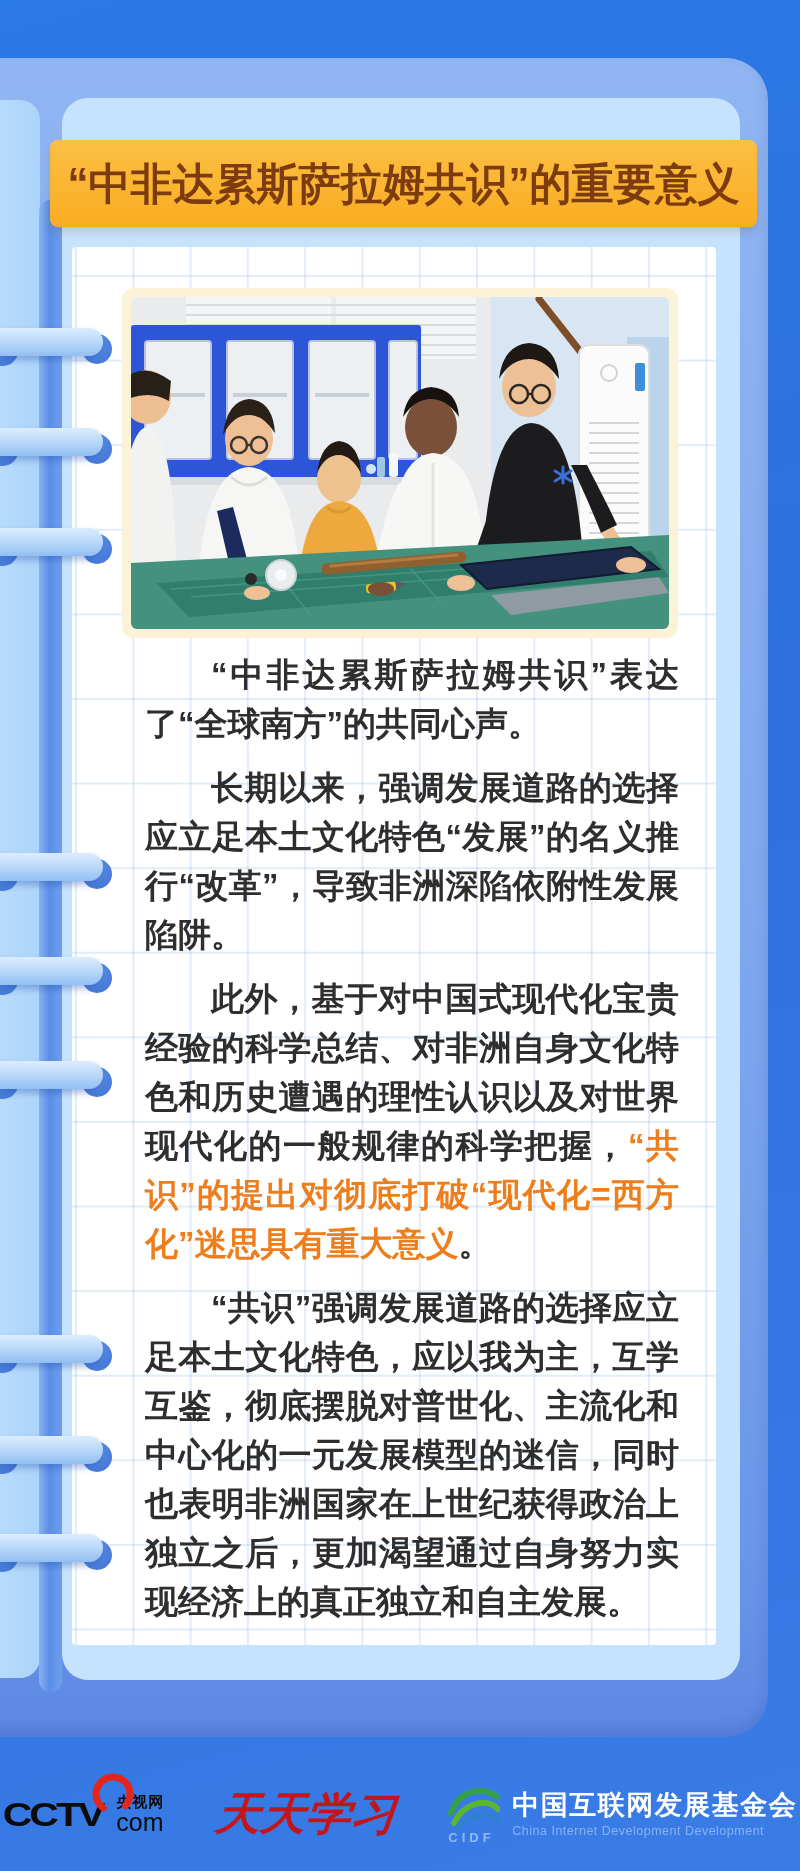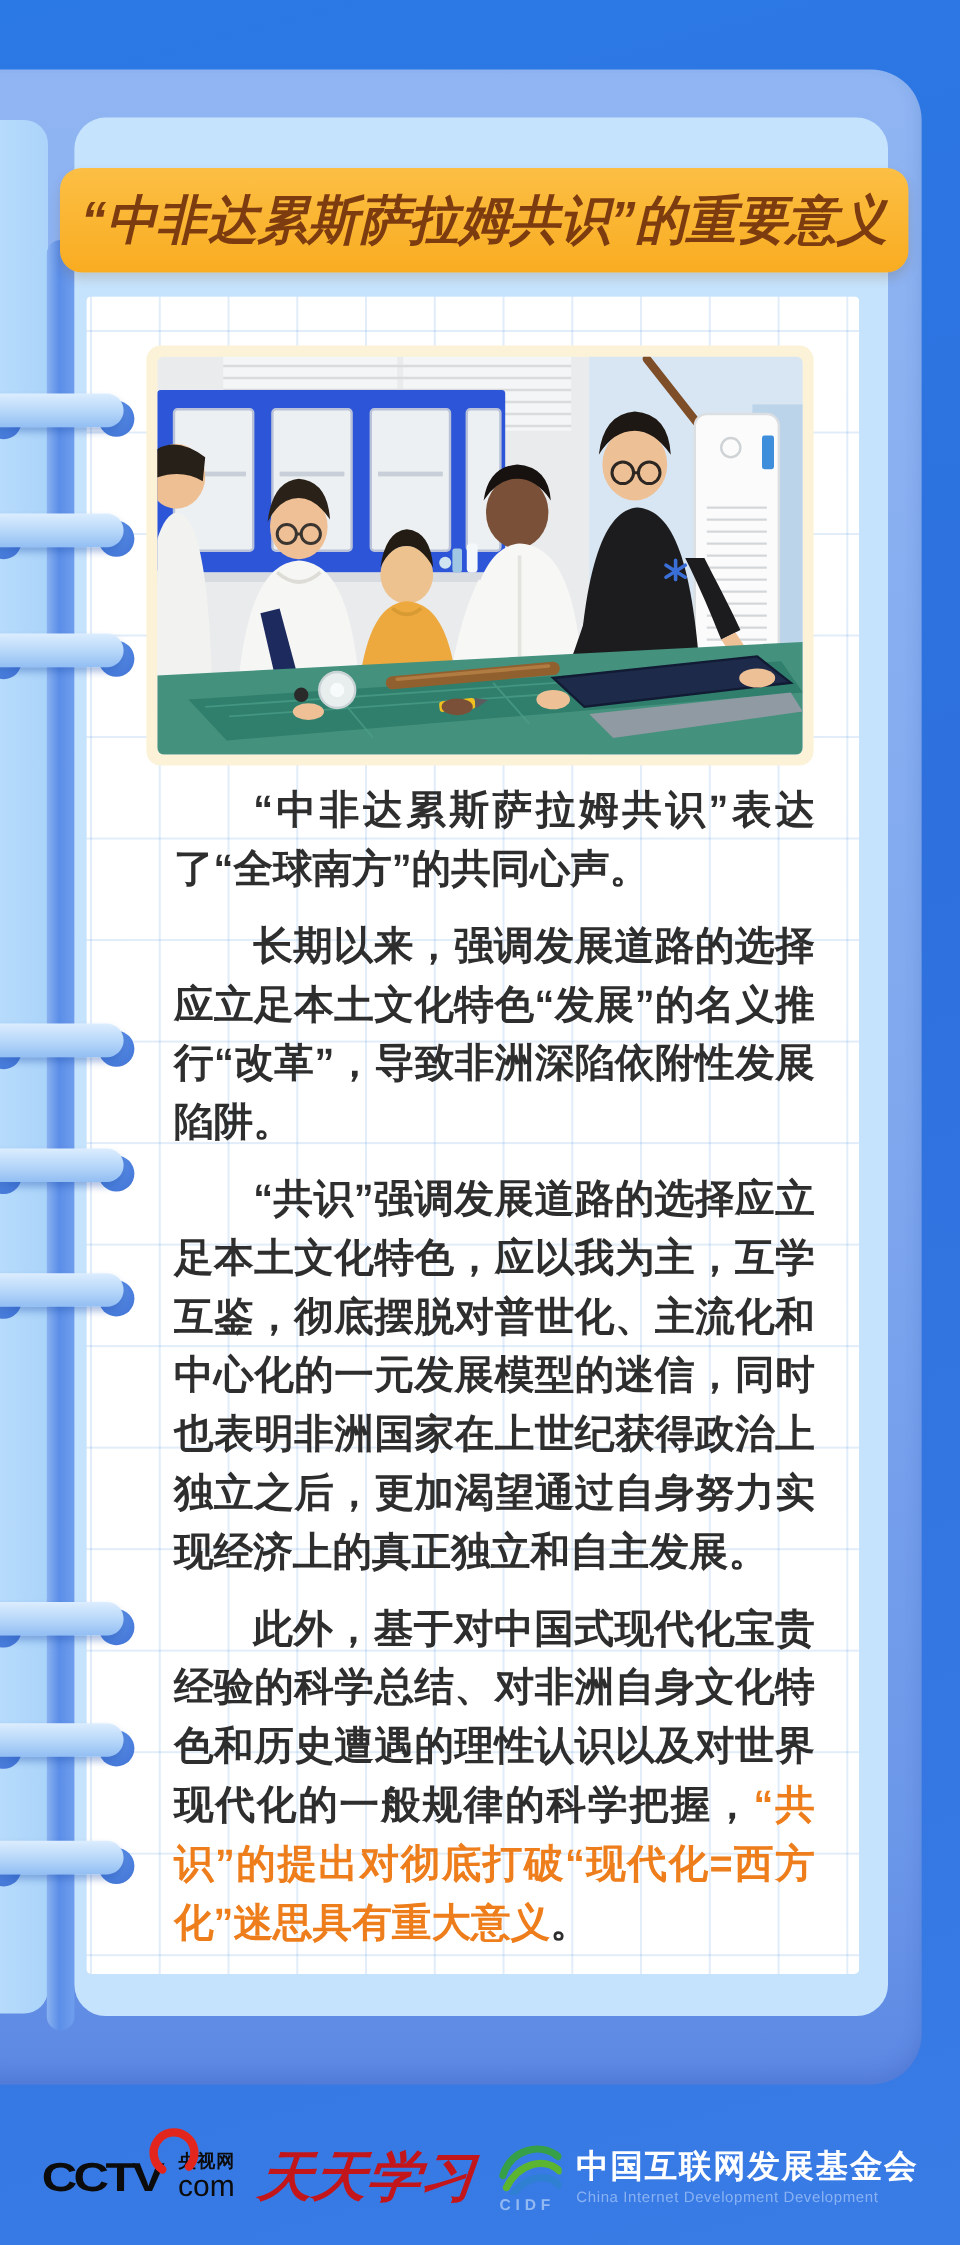--- a/index.html
+++ b/index.html
@@ -44,25 +44,24 @@
   .ring{position:absolute;left:-14px;width:128px;height:34px;}
   .ring .cap{position:absolute;width:30px;height:30px;border-radius:50%;
     background:radial-gradient(circle at 35% 30%,#6fa0ec,#4c80de 60%,#3f6fd0);}
   .ring .cap-r{left:96px;top:6px;}
   .ring .cap-l{left:2px;top:8px;}
   .ring .pill{position:absolute;left:0;top:0;width:117px;height:28px;border-radius:14px;
     background:linear-gradient(180deg,#dcedfe 0%,#b5d6f9 55%,#92bef3 100%);
     box-shadow:0 4px 6px rgba(25,75,170,.35);}
   
   .banner{
-    position:absolute;left:50px;top:140px;width:707px;height:87px;border-radius:18px;
+    position:absolute;left:50px;top:140px;width:707px;height:87px;border-radius:8px;
     background:linear-gradient(180deg,#fcbf44 0%,#f9ac21 100%);
     display:flex;align-items:center;justify-content:center;
     box-shadow:0 5px 9px rgba(110,60,0,.16);
-    font-style:italic;
   }
   .banner span{
     font-size:42px;font-weight:900;color:var(--banner-text,#7d3c10);
     letter-spacing:0;white-space:nowrap;transform:scaleY(1.04);
   }
   
   .photo-frame{
     position:absolute;left:122px;top:288px;width:556px;height:350px;border-radius:12px;
     background:#fbf2d8;padding:9px;
   }
@@ -71,21 +70,21 @@
   .article{
     position:absolute;left:145px;top:650px;width:534px;
     font-size:33px;line-height:49px;font-weight:600;color:var(--body-text,#2e2e2e);
     text-align:justify;
   }
   .article p{margin:0 0 15px 0;text-indent:2em;}
   .article .hl{color:var(--highlight-text,#ee7d1b);font-weight:700;}
   
   .footer{
     position:absolute;left:0;top:1779px;width:800px;height:70px;
-    display:flex;align-items:center;justify-content:center;gap:20px;
+    display:flex;align-items:center;justify-content:center;gap:52px;
   }
   .cctv{position:relative;display:flex;align-items:center;height:56px;}
   .cctv-word{
     font-size:41px;font-weight:900;letter-spacing:-3px;color:#0c0c0c;
     transform:scaleY(.82);line-height:1;
   }
   .cctv .swoosh{position:absolute;left:84px;top:-16px;}
   .cctv-stack{display:flex;flex-direction:column;margin-left:14px;line-height:1;}
   .cctv-stack .cn{font-size:15px;font-weight:700;color:#0c0c0c;letter-spacing:1px;}
   .cctv-stack .com{font-size:25px;font-weight:400;color:#0c0c0c;letter-spacing:0;margin-top:1px;}
@@ -285,22 +284,22 @@
         <ellipse cx="250" cy="292" rx="13" ry="7" fill="#7a5138"></ellipse>
         <ellipse cx="330" cy="286" rx="14" ry="8" fill="#eec096"></ellipse>
         <ellipse cx="500" cy="268" rx="15" ry="8" fill="#eec096"></ellipse>
       </svg>
     </div>
   </div>
 
   <div class="article">
     <p>“中非达累斯萨拉姆共识”表达了“全球南方”的共同心声。</p>
     <p>长期以来，强调发展道路的选择应立足本土文化特色“发展”的名义推行“改革”，导致非洲深陷依附性发展陷阱。</p>
+    <p><span>此外，基于对中国式现代化宝贵经验的科学总结、对非洲自身文化特色和历史遭遇的理性认识以及对世界现代化的一般规律的科学把握，</span><span class="hl">“共识”的提出对彻底打破“现代化=西方化”迷思具有重大意义</span><span>。</span></p>
     <p>“共识”强调发展道路的选择应立足本土文化特色，应以我为主，互学互鉴，彻底摆脱对普世化、主流化和中心化的一元发展模型的迷信，同时也表明非洲国家在上世纪获得政治上独立之后，更加渴望通过自身努力实现经济上的真正独立和自主发展。</p>
-    <p><span>此外，基于对中国式现代化宝贵经验的科学总结、对非洲自身文化特色和历史遭遇的理性认识以及对世界现代化的一般规律的科学把握，</span><span class="hl">“共识”的提出对彻底打破“现代化=西方化”迷思具有重大意义</span><span>。</span></p>
   </div>
 
   <div class="footer">
     <div class="cctv">
       <span class="cctv-word">CCTV</span>
       <svg class="swoosh" width="52" height="52" viewBox="0 0 52 52">
         <circle cx="26" cy="24" r="17" fill="none" stroke="#e3261d" stroke-width="7" stroke-linecap="round" stroke-dasharray="82 25" transform="rotate(125 26 24)"></circle>
       </svg>
       <span class="cctv-stack">
         <span class="cn">央视网</span>

